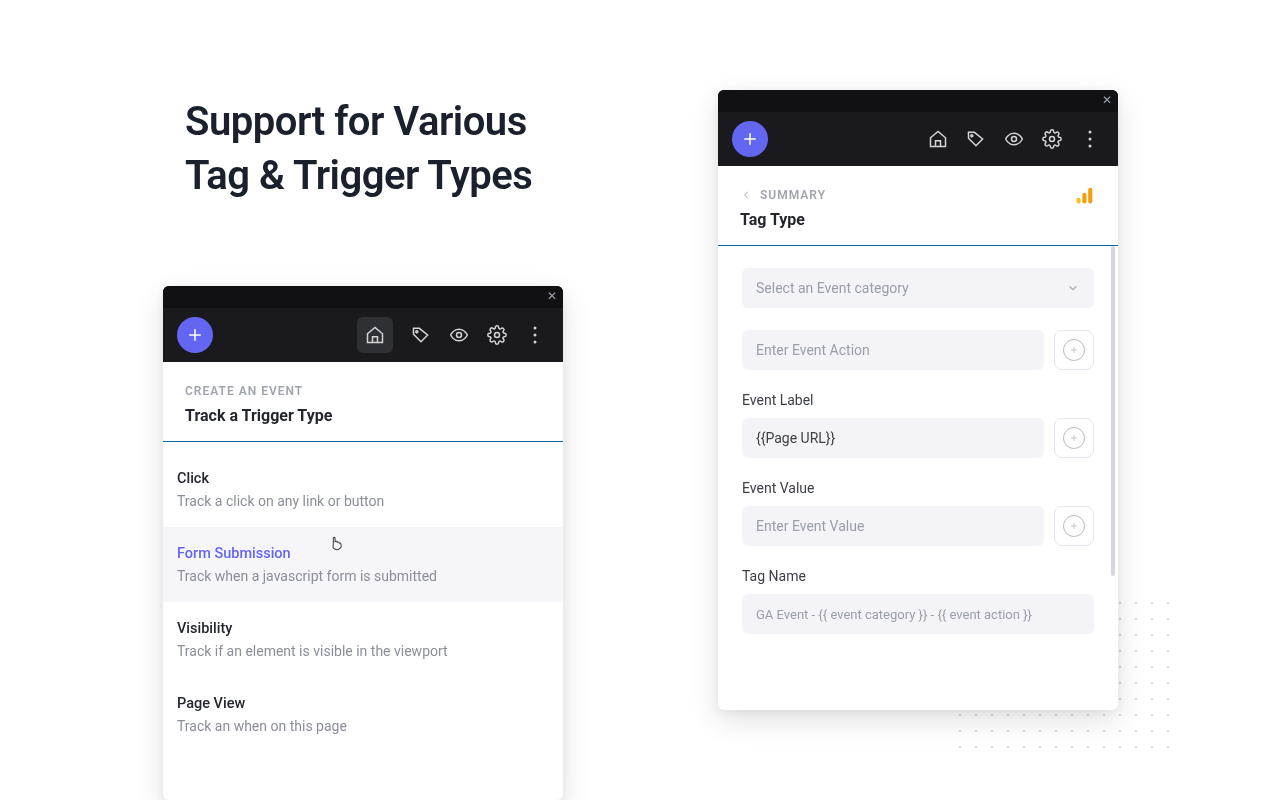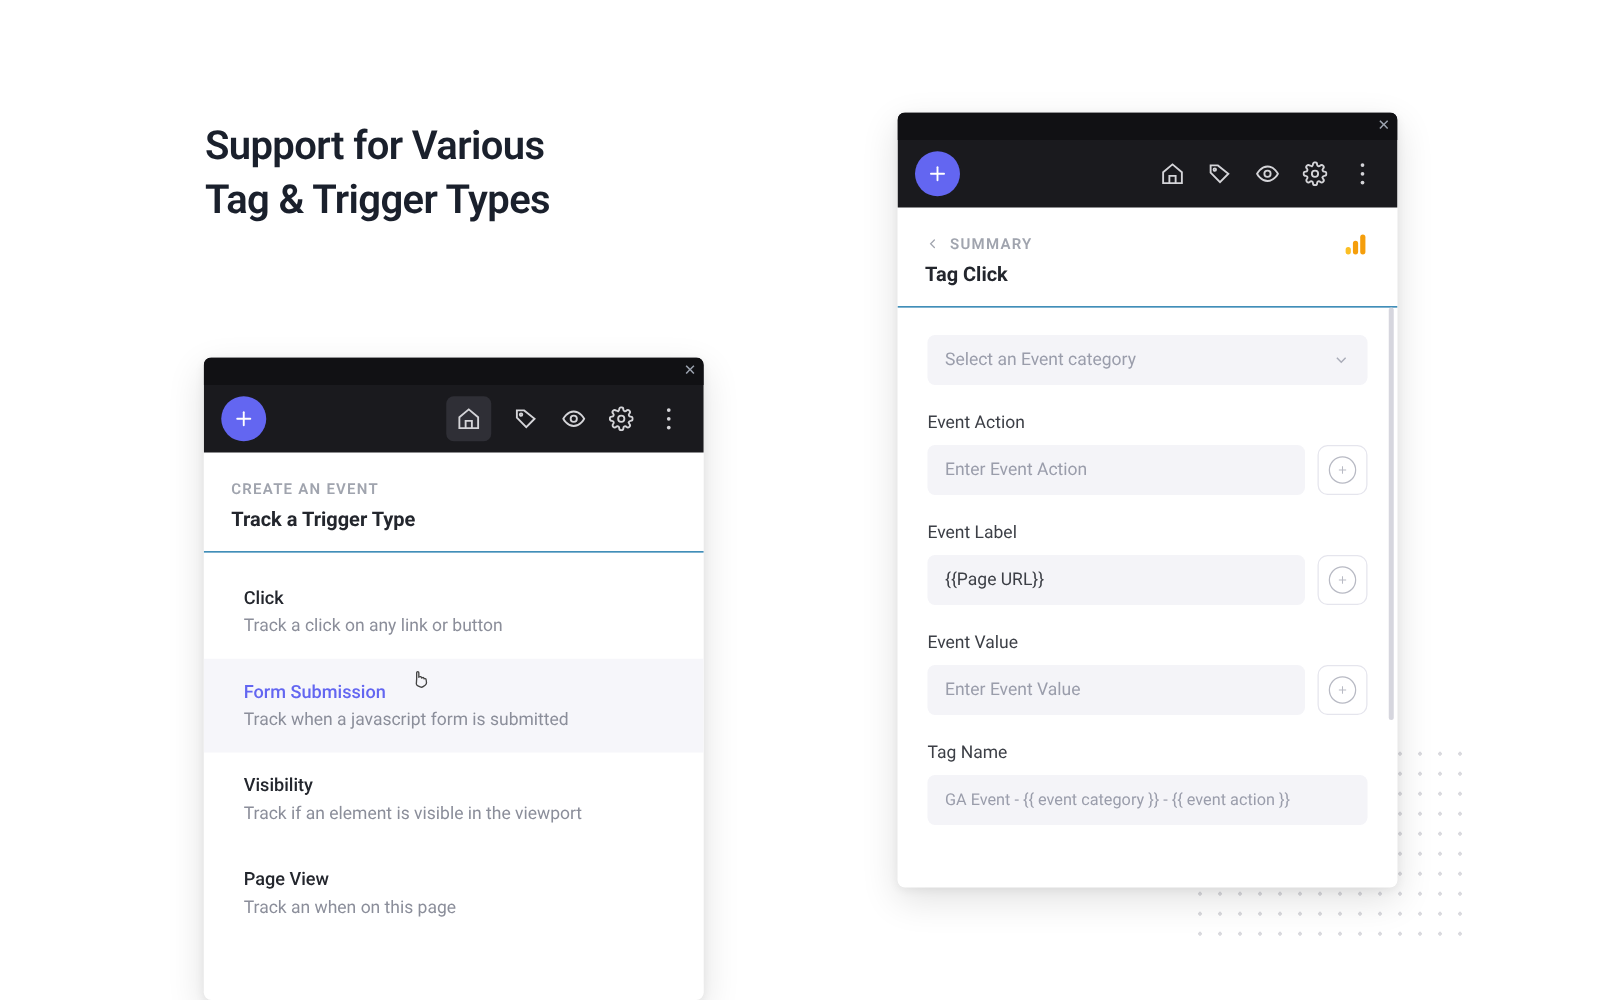--- a/index.html
+++ b/index.html
@@ -1,37 +1,37 @@
 <!DOCTYPE html>
 <html><head>
   <meta charset="utf-8">
   <style>
     * { margin:0; padding:0; box-sizing:border-box; font-family: -apple-system, BlinkMacSystemFont, "Segoe UI", Roboto, Helvetica, Arial, sans-serif; }
     body { width:1280px; height:800px; background:#ffffff; position:relative; overflow:hidden; }
-    .marketing-headline { position:absolute; left:164px; top:95px; font-size:32px; font-weight:600; color:#1a202c; line-height:1.35; letter-spacing:-0.5px; }
+    .marketing-headline { position:absolute; left:185px; top:95px; font-size:40px; font-weight:600; color:#1a202c; line-height:1.35; letter-spacing:-0.5px; }
     .panel { position:absolute; background:#ffffff; border-radius:6px; box-shadow:0 10px 30px rgba(0,0,0,0.12), 0 2px 8px rgba(0,0,0,0.06); overflow:hidden; }
     .panel-a { left:163px; top:286px; width:400px; height:514px; }
     .panel-b { left:718px; top:90px; width:400px; height:620px; }
     .dark-header { background:#1a1a1e; color:#e4e4e7; position:relative; }
     .titlebar { height:22px; background:#111114; position:relative; }
     .close-x { position:absolute; right:6px; top:3px; color:#9ca3af; font-size:12px; line-height:14px; cursor:pointer; }
     .topbar { height:54px; display:flex; align-items:center; padding:0 14px; }
     .plus-chip { width:36px; height:36px; border-radius:50%; background:#6366F1; display:flex; align-items:center; justify-content:center; color:#fff; margin-right:auto; cursor:pointer; }
     .plus-chip svg { width:18px; height:18px; }
     .topbar-icons { display:flex; gap:18px; align-items:center; padding-right:4px;}
     .topbar-icons .ic { width:20px; height:20px; color:#d4d4d8; cursor:pointer; }
     .ic-pad { padding:8px; border-radius:6px; }
     .ic-active { background:#2f2f36; }
     .section-pad { padding:22px 22px 16px; border-bottom:1px solid #0369a1; }
     .eyebrow { font-size:12px; letter-spacing:1px; color:#a0a4ae; font-weight:600; }
     .eyebrow-row { display:flex; align-items:center; gap:8px; color:#a0a4ae; }
     .eyebrow-row svg{ width:12px;height:12px;}
     .sect-title { font-size:16px; font-weight:700; color:#23262d; margin-top:8px; }
     .list-block { padding:10px 0; }
-    .opt { padding:18px 32px; cursor:pointer; position:relative;}
+    .opt { padding:18px 14px; cursor:pointer; position:relative;}
     .opt:hover, .opt.hovered { background:#f6f6fa; }
     .opt-title { font-size:14.5px; font-weight:500; color:#23262d; }
     .opt.hovered .opt-title { color:#6366F1; }
     .opt-desc { font-size:14px; color:#8b8e9a; margin-top:6px; }
     .brand-ic { position:absolute; right:24px; top:20px; }
     .form-area { padding:22px 24px 10px; position:relative;}
     .form-area .scrollthumb{ position:absolute; right:3px; top:0; width:4px; height:330px; background:#d6d6de; border-radius:2px;}
     .field { margin-bottom:22px; }
     .field-label { font-size:14px; color:#3c3f46; margin-bottom:10px; }
     .row { display:flex; gap:10px; }
@@ -180,21 +180,21 @@
       </div>
     </div>
   </div>
   <div class="section-pad" style="position:relative;">
     <div class="eyebrow-row">
       <svg viewBox="0 0 24 24" fill="none" stroke="currentColor" stroke-width="2" stroke-linecap="round">
           <polyline points="15 18 9 12 15 6"></polyline>
         </svg>
       <span class="eyebrow">SUMMARY</span>
     </div>
-    <div class="sect-title">Tag Click</div>
+    <div class="sect-title">Tag Type</div>
     <span class="brand-ic">
       <svg width="20" height="20" viewBox="0 0 24 24">
           <rect x="3" y="14" width="5" height="7" rx="2.5" fill="#FBBF24"></rect>
           <rect x="10" y="8" width="5" height="13" rx="2.5" fill="#F59E0B"></rect>
           <rect x="17" y="2" width="5" height="19" rx="2.5" fill="#F59E0B"></rect>
         </svg>
     </span>
   </div>
   <div class="form-area">
     <div class="scrollthumb"></div>
@@ -202,21 +202,20 @@
     <div class="field">
       <div class="ctl select placeholder">
         <span>Select an Event category</span>
         <svg class="chev" viewBox="0 0 24 24" fill="none" stroke="currentColor" stroke-width="2">
             <polyline points="6 9 12 15 18 9"></polyline>
           </svg>
       </div>
     </div>
 
     <div class="field">
-      <div class="field-label">Event Action</div>
       <div class="row">
         <div class="ctl placeholder">
           <span>Enter Event Action</span>
         </div>
         <div class="add-circ">
             <span class="ring">
               <svg viewBox="0 0 24 24" fill="none" stroke="currentColor" stroke-width="2">
                 <line x1="12" y1="5" x2="12" y2="19"></line>
                 <line x1="5" y1="12" x2="19" y2="12"></line>
               </svg>

